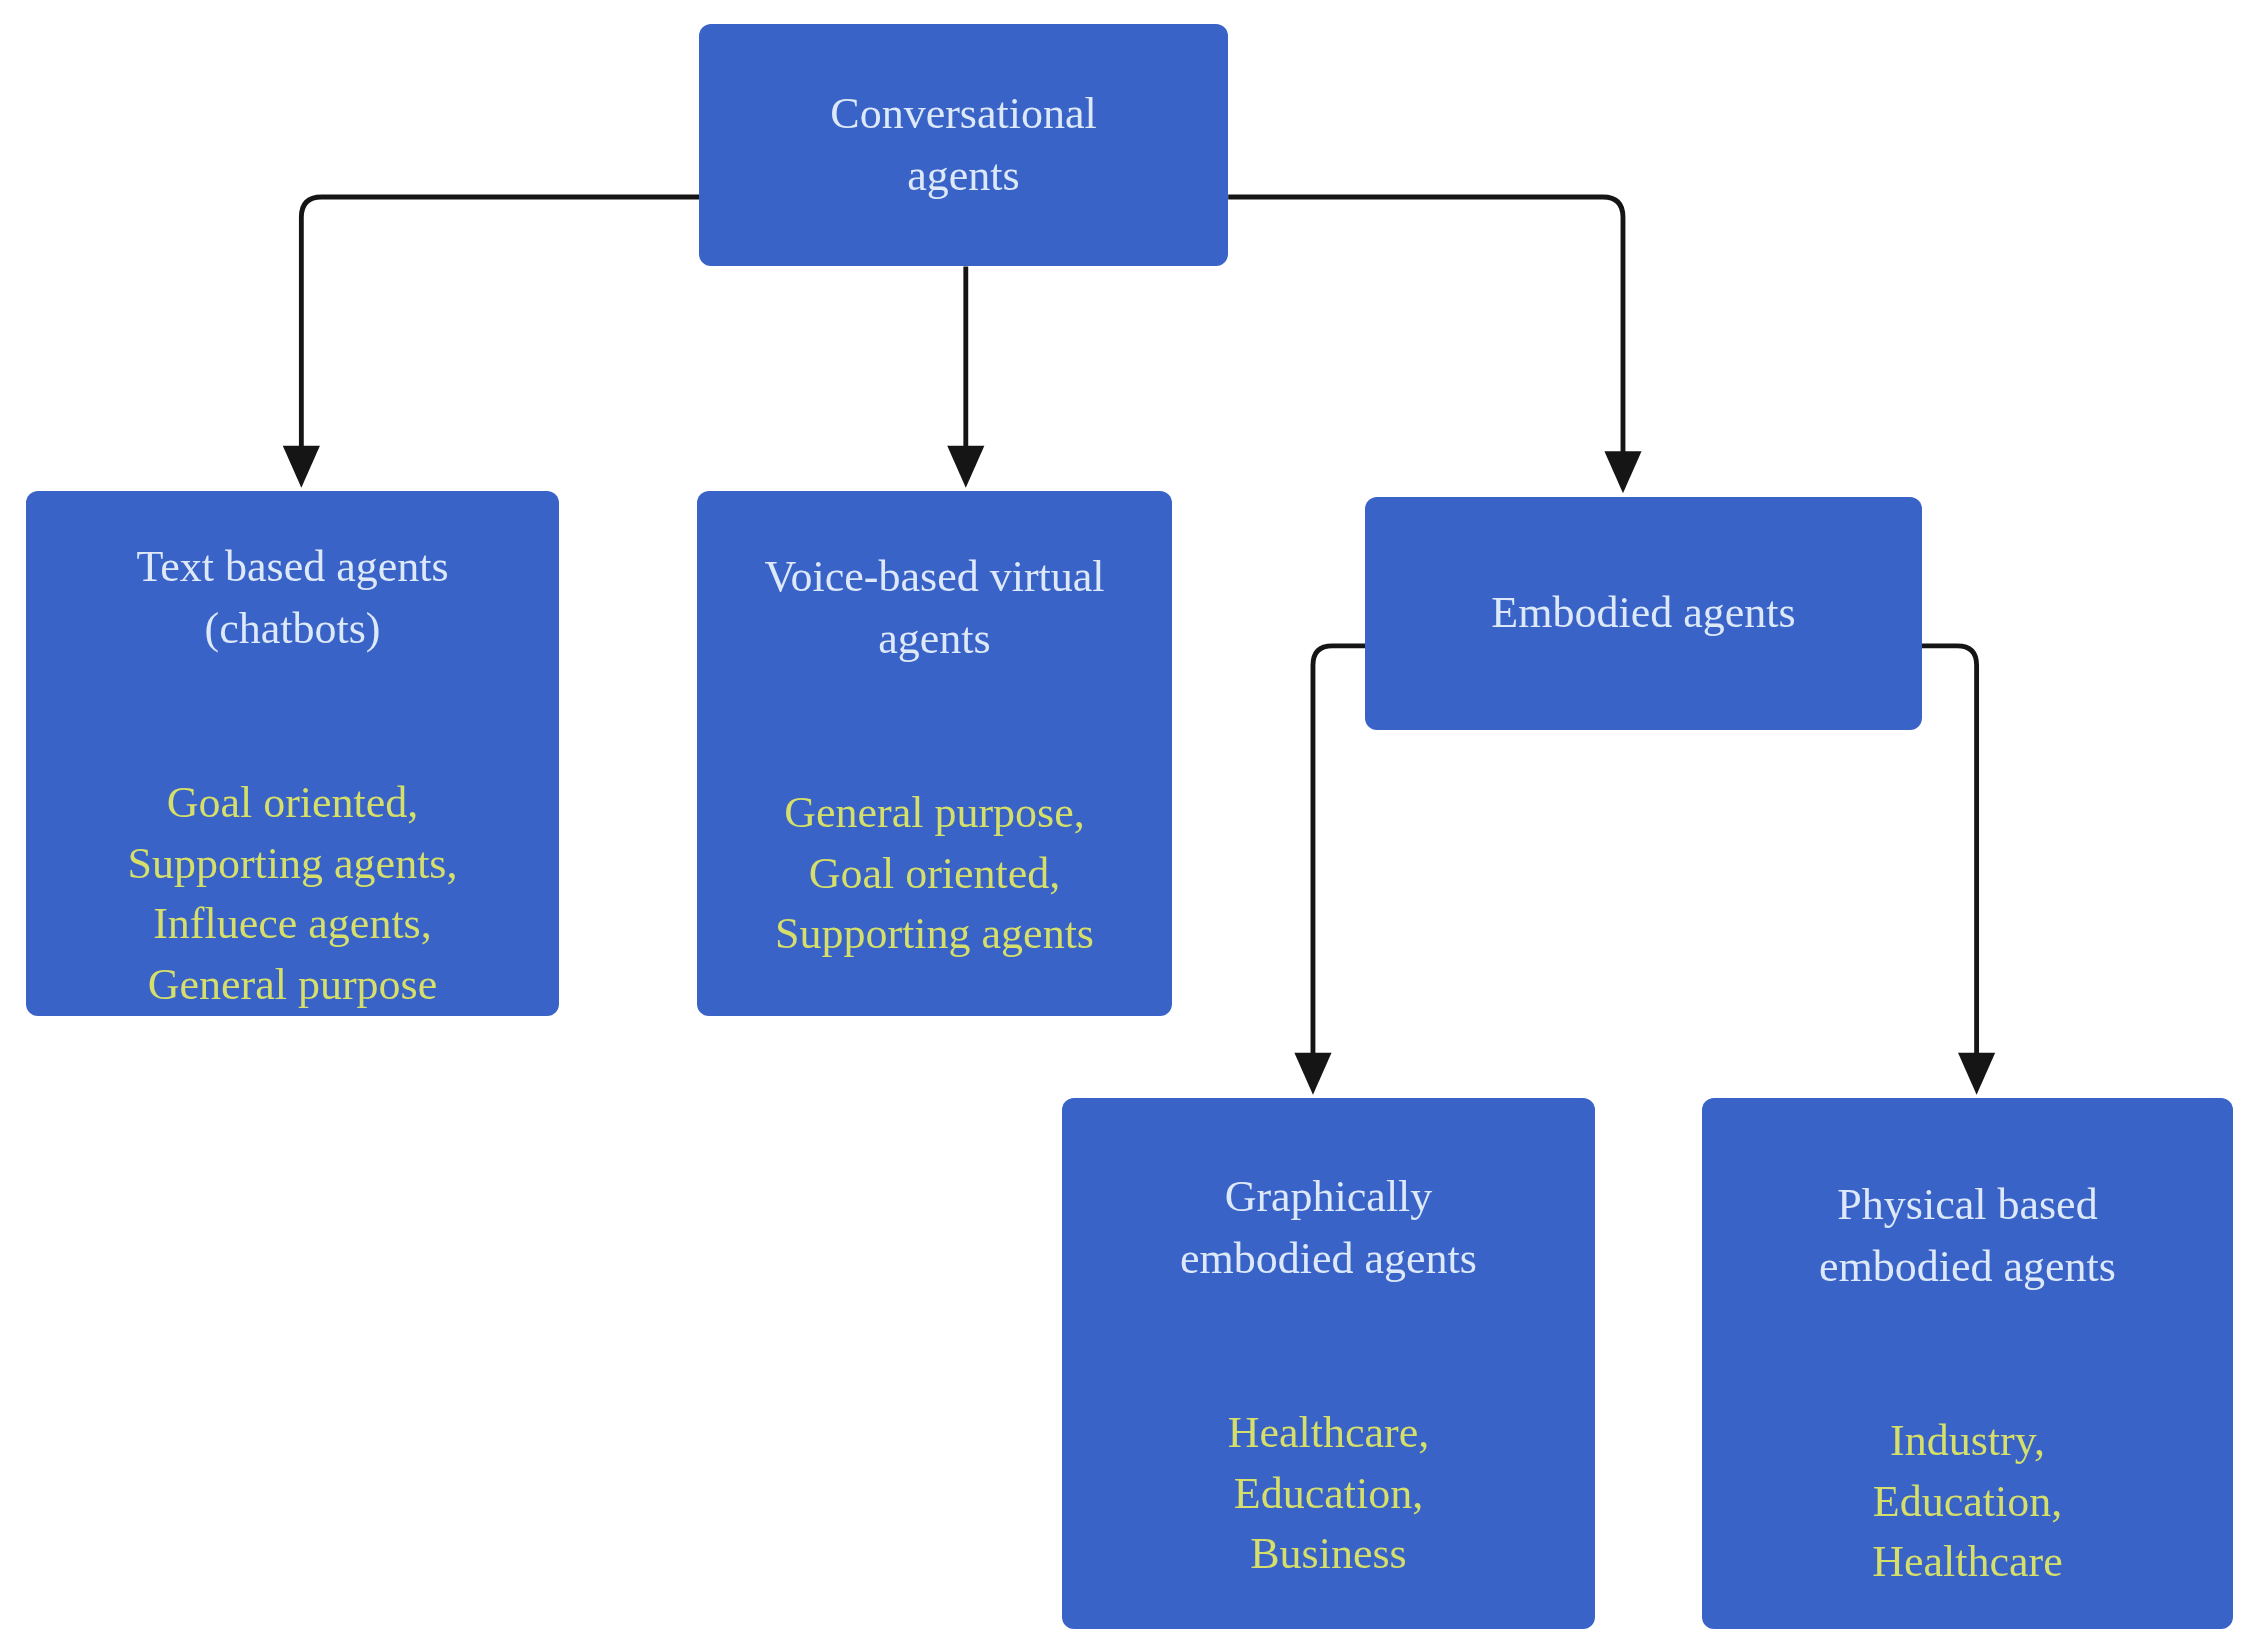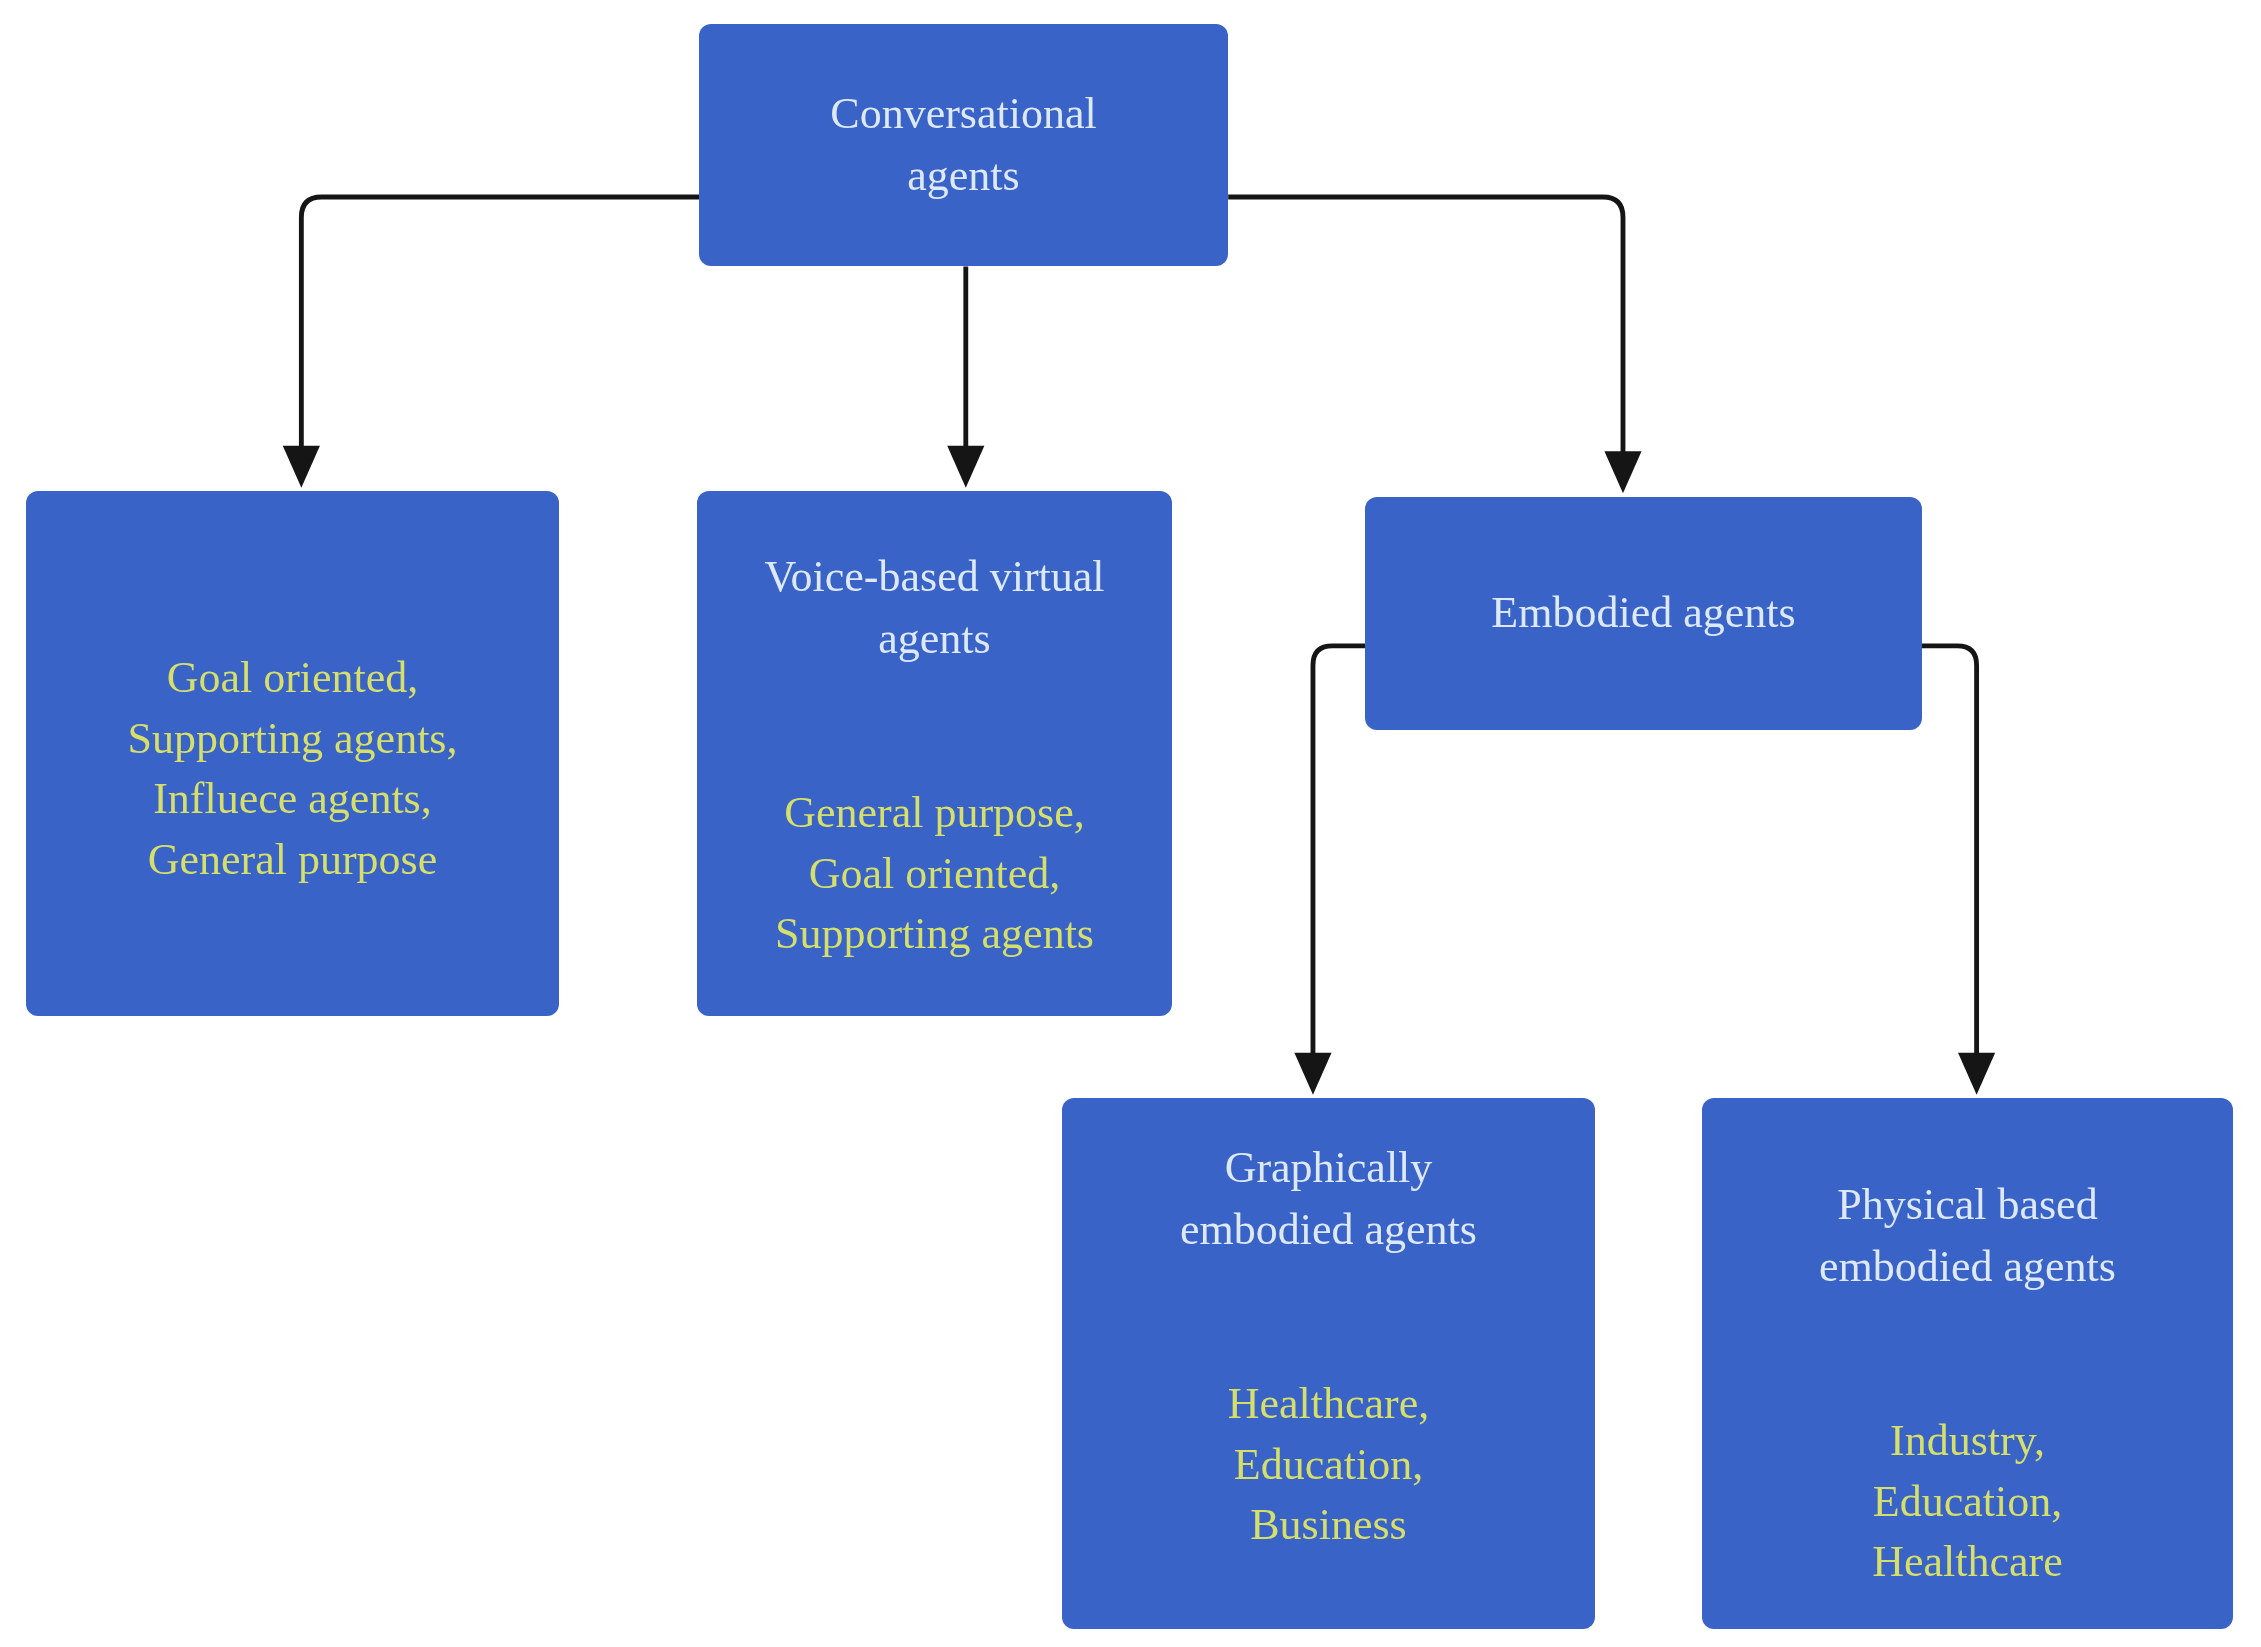--- a/index.html
+++ b/index.html
@@ -55,21 +55,21 @@
     font-size: 44px;
     line-height: 1.38;
     white-space: pre-line;
     margin-top: 112px;
   }
   
   #node-root       { left: 699px;  top: 24px;   width: 529px; height: 242px; }
   #node-text       { left: 26px;   top: 491px;  width: 533px; height: 525px; padding-top: 45px; }
   #node-voice      { left: 697px;  top: 491px;  width: 475px; height: 525px; padding-top: 55px; }
   #node-embodied   { left: 1365px; top: 497px;  width: 557px; height: 233px; }
-  #node-graphical  { left: 1062px; top: 1098px; width: 533px; height: 531px; padding-top: 39px; }
+  #node-graphical  { left: 1062px; top: 1098px; width: 533px; height: 531px; padding-top: 68px; }
   #node-physical   { left: 1702px; top: 1098px; width: 531px; height: 531px; padding-top: 76px; }
 </style>
 </head>
 <body>
 
 <div class="canvas">
 
   <svg class="edges" viewBox="0 0 2800 2040" xmlns="http://www.w3.org/2000/svg">
 
     <path d="M 1196 330 L 1196 556"></path>
@@ -87,20 +87,22 @@
     <path d="M 2378 800 L 2424 800 Q 2448 800 2448 824 L 2448 1308"></path>
     <polygon points="2448,1356 2425,1304 2471,1304"></polygon>
   </svg>
 
   <div class="node center" id="node-root">
     <div class="title">Conversational
 agents</div>
   </div>
 
   <div class="node" id="node-text">
+    <div class="title">Text based agents
+(chatbots)</div>
     <div class="cats">Goal oriented,
 Supporting agents,
 Influece agents,
 General purpose</div>
   </div>
 
   <div class="node" id="node-voice">
     <div class="title">Voice-based virtual
 agents</div>
     <div class="cats">General purpose,

